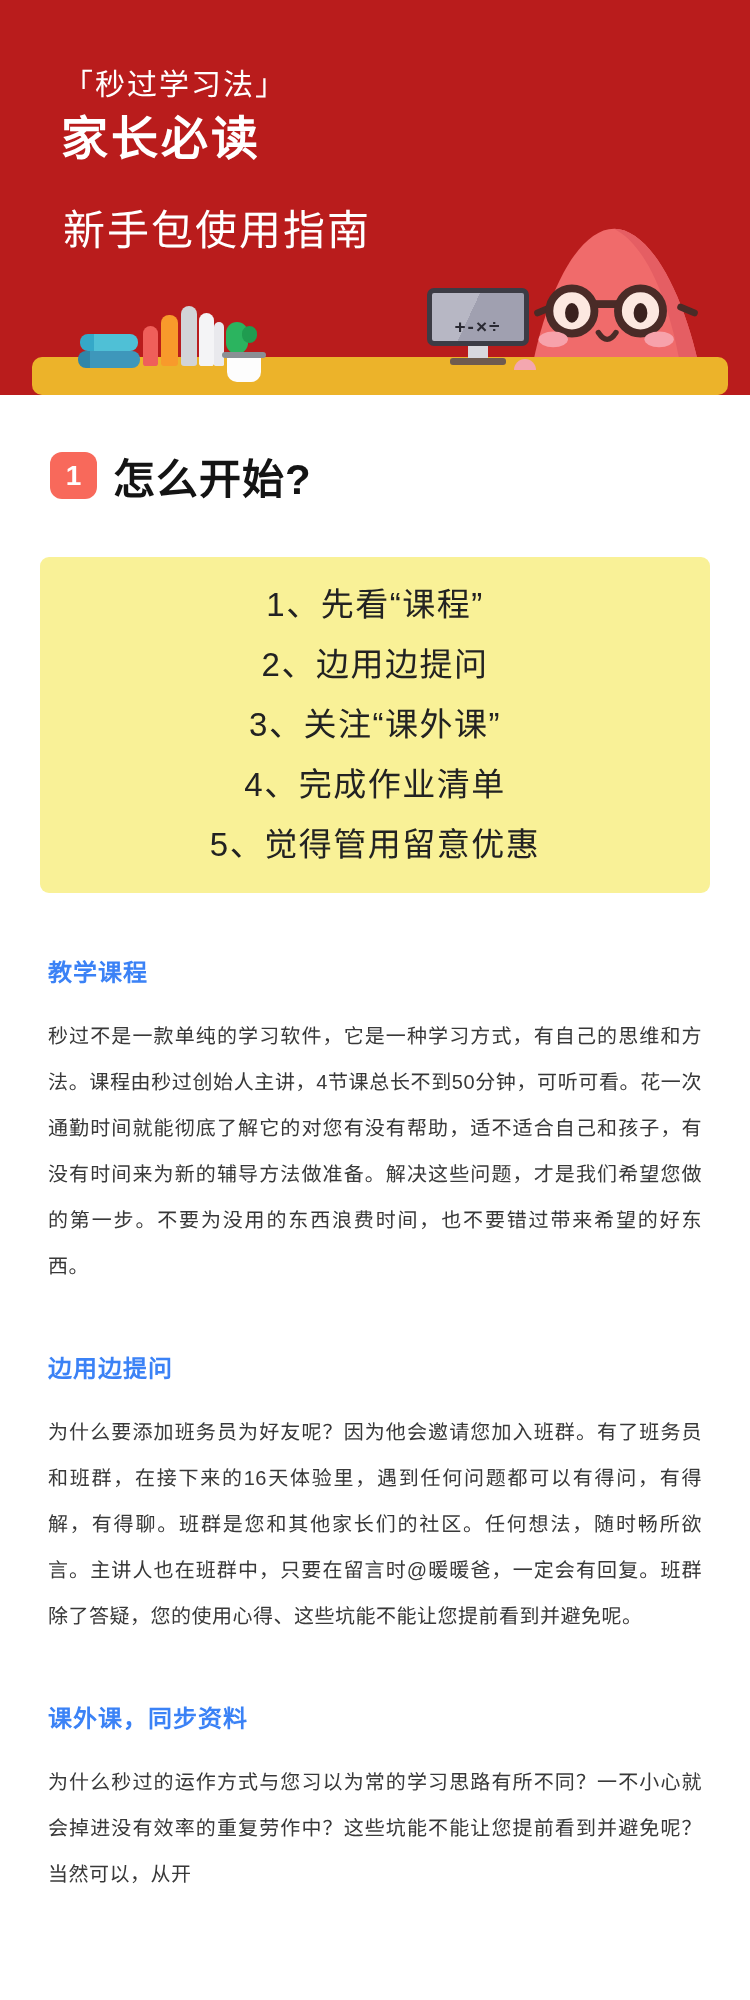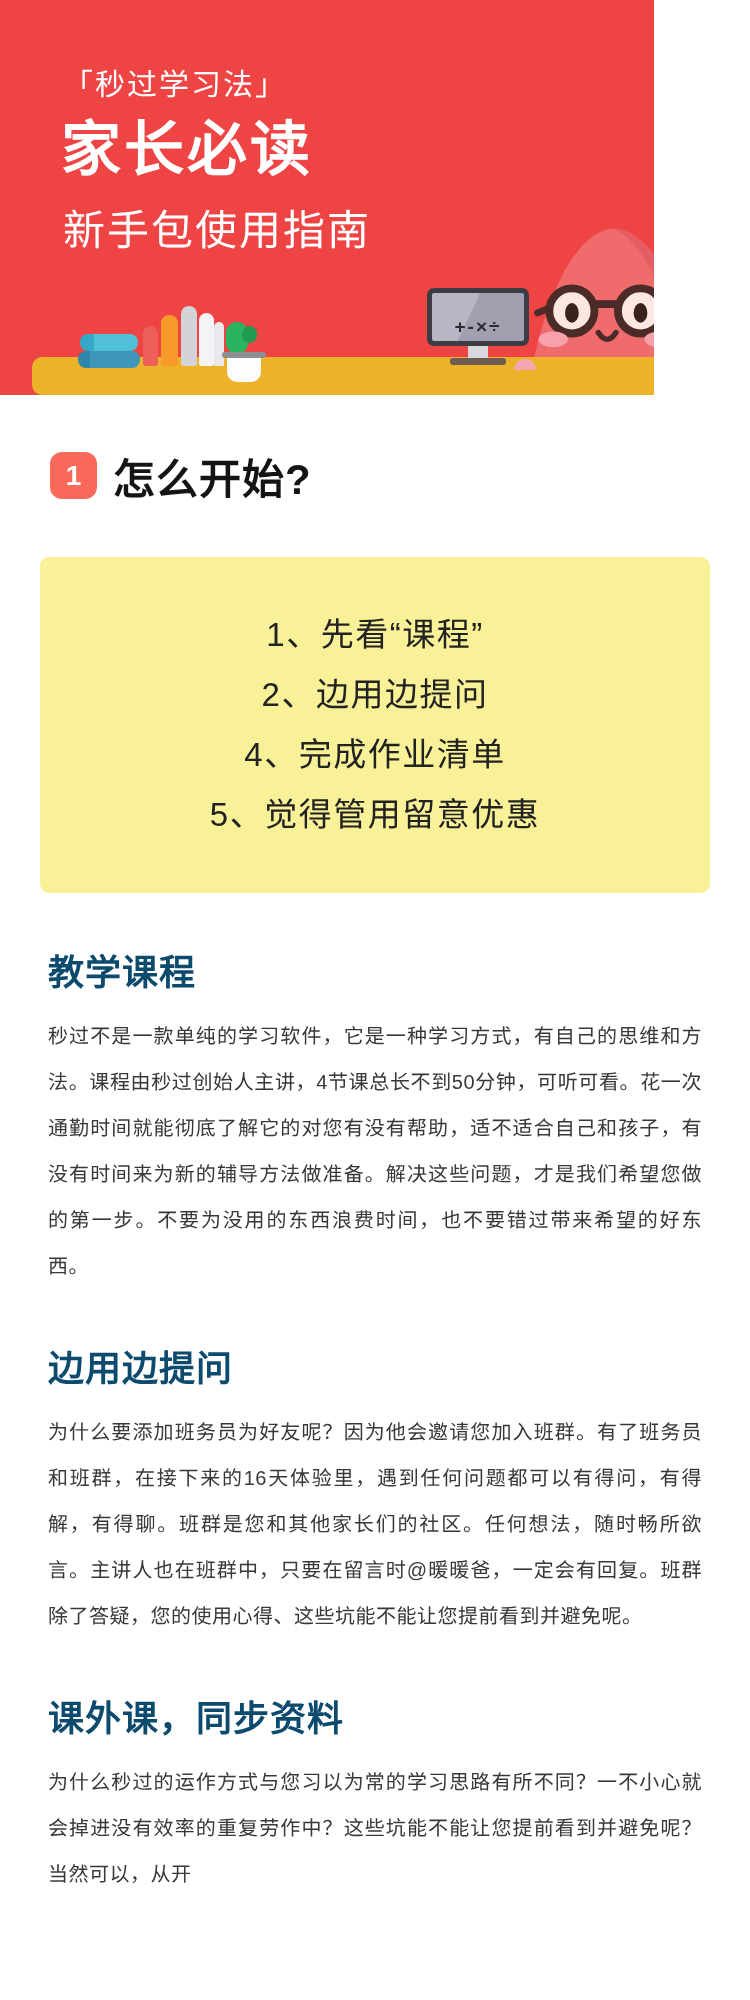--- a/index.html
+++ b/index.html
@@ -1,23 +1,23 @@
 <!DOCTYPE html>
 <html lang="zh-CN"><head>
 <meta charset="utf-8">
 <style>
   * { margin:0; padding:0; box-sizing:border-box; }
   html,body { background:#ffffff; }
   body { font-family:"Liberation Sans", sans-serif; }
   .page { position:relative; width:750px; height:2000px; margin:0 auto; background:#ffffff; overflow:hidden; }
 
   
-  .hero { position:relative; width:654px; height:395px; background:#ef4444; overflow:hidden; }
+  .hero { position:relative; width:750px; height:395px; background:#b91c1c; overflow:hidden; }
   .hero-tagline { position:absolute; left:63px; top:60px; color:#ffffff; font-size:30px; letter-spacing:2px; font-weight:500; }
-  .hero-title { position:absolute; left:61px; top:100px; color:#ffffff; font-size:60px; font-weight:700; letter-spacing:3px; }
+  .hero-title { position:absolute; left:61px; top:100px; color:#ffffff; font-size:47px; font-weight:700; letter-spacing:3px; }
   .hero-subtitle { position:absolute; left:63px; top:196px; color:#ffffff; font-size:42px; font-weight:500; letter-spacing:2px; }
 
   .mascot-svg { position:absolute; left:518px; top:222px; width:196px; height:173px; z-index:1; }
   .desk { position:absolute; left:32px; top:357px; width:696px; height:38px; background:#ECB32A; border-radius:10px; z-index:2; }
 
   .book-stack { position:absolute; left:78px; top:334px; width:64px; height:34px; z-index:3; }
   .book-top { position:absolute; left:2px; top:0; width:58px; height:17px; border-radius:8px; background:linear-gradient(90deg,#35A8C8 0 14px,#4FC0D6 14px); }
   .book-bottom { position:absolute; left:0; top:17px; width:62px; height:17px; border-radius:8px; background:linear-gradient(90deg,#2F86A8 0 12px,#3E97BB 12px); }
 
   .spines { position:absolute; left:143px; top:306px; width:82px; height:60px; z-index:3; }
@@ -47,21 +47,21 @@
   .howto-row { display:flex; align-items:center; gap:16px; margin:50px 0 0 50px; }
   .howto-badge { width:47px; height:47px; border-radius:12px; background:#F8695B; color:#ffffff;
     display:flex; align-items:center; justify-content:center; font-size:28px; font-weight:700; }
   .howto-title { font-size:42px; font-weight:700; color:#141414; letter-spacing:1px; }
 
   .steps-box { margin:51px 40px 0; height:336px; background:#F9F197; border-radius:9px;
     display:flex; flex-direction:column; justify-content:center; align-items:center; }
   .step-line { font-size:33px; line-height:60px; color:#222222; letter-spacing:1.5px; text-align:center; }
 
   .section { margin:58px 48px 0; }
-  .section-heading { font-size:36px; line-height:44px; font-weight:700; color:#0c4a6e; margin-bottom:18px; letter-spacing:1px; }
+  .section-heading { font-size:24px; line-height:44px; font-weight:700; color:#3b82f6; margin-bottom:18px; letter-spacing:1px; }
   .section-body { font-size:20px; line-height:46px; color:#383838; text-align:justify; letter-spacing:0.5px; }
 </style>
 </head>
 <body>
 
 <div class="page">
 
   <div class="hero">
     <div class="hero-tagline">「秒过学习法」</div>
     <div class="hero-title">家长必读</div>
@@ -118,20 +118,21 @@
   </div>
 
   <div class="howto-row">
     <div class="howto-badge">1</div>
     <div class="howto-title">怎么开始?</div>
   </div>
 
   <div class="steps-box">
     <div class="step-line">1、先看“课程”</div>
     <div class="step-line">2、边用边提问</div>
+    <div class="step-line">3、关注“课外课”</div>
     <div class="step-line">4、完成作业清单</div>
     <div class="step-line">5、觉得管用留意优惠</div>
   </div>
 
   <div class="section">
     <div class="section-heading">教学课程</div>
     <div class="section-body">秒过不是一款单纯的学习软件，它是一种学习方式，有自己的思维和方法。课程由秒过创始人主讲，4节课总长不到50分钟，可听可看。花一次通勤时间就能彻底了解它的对您有没有帮助，适不适合自己和孩子，有没有时间来为新的辅导方法做准备。解决这些问题，才是我们希望您做的第一步。不要为没用的东西浪费时间，也不要错过带来希望的好东西。</div>
   </div>
 
   <div class="section">

